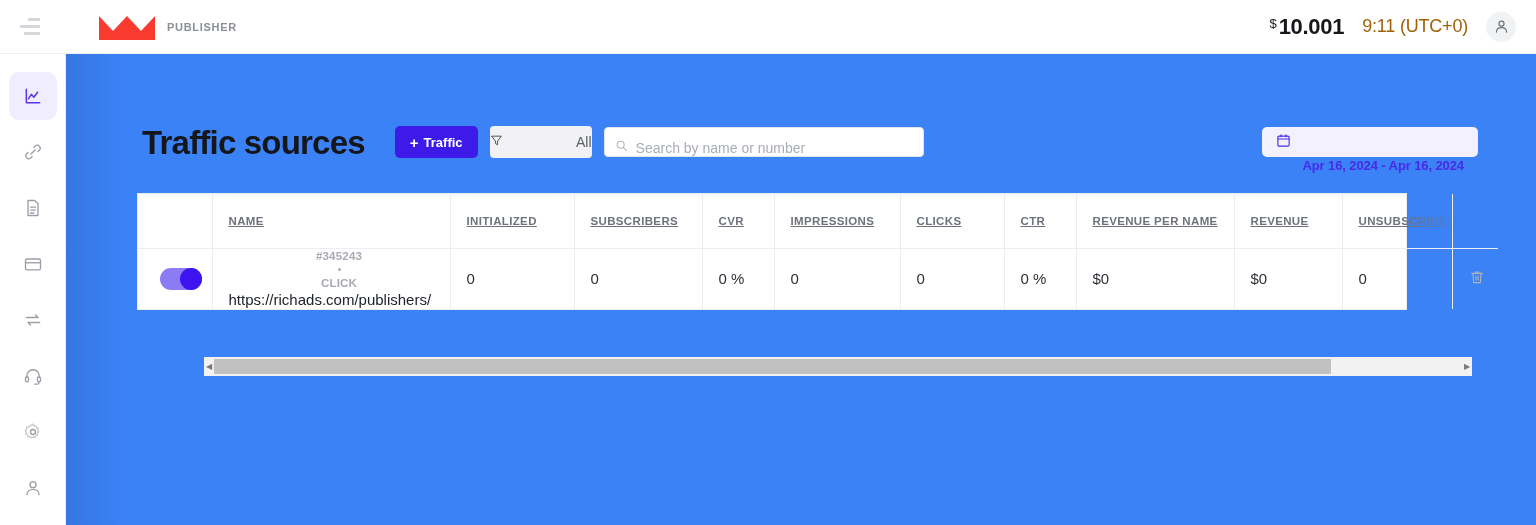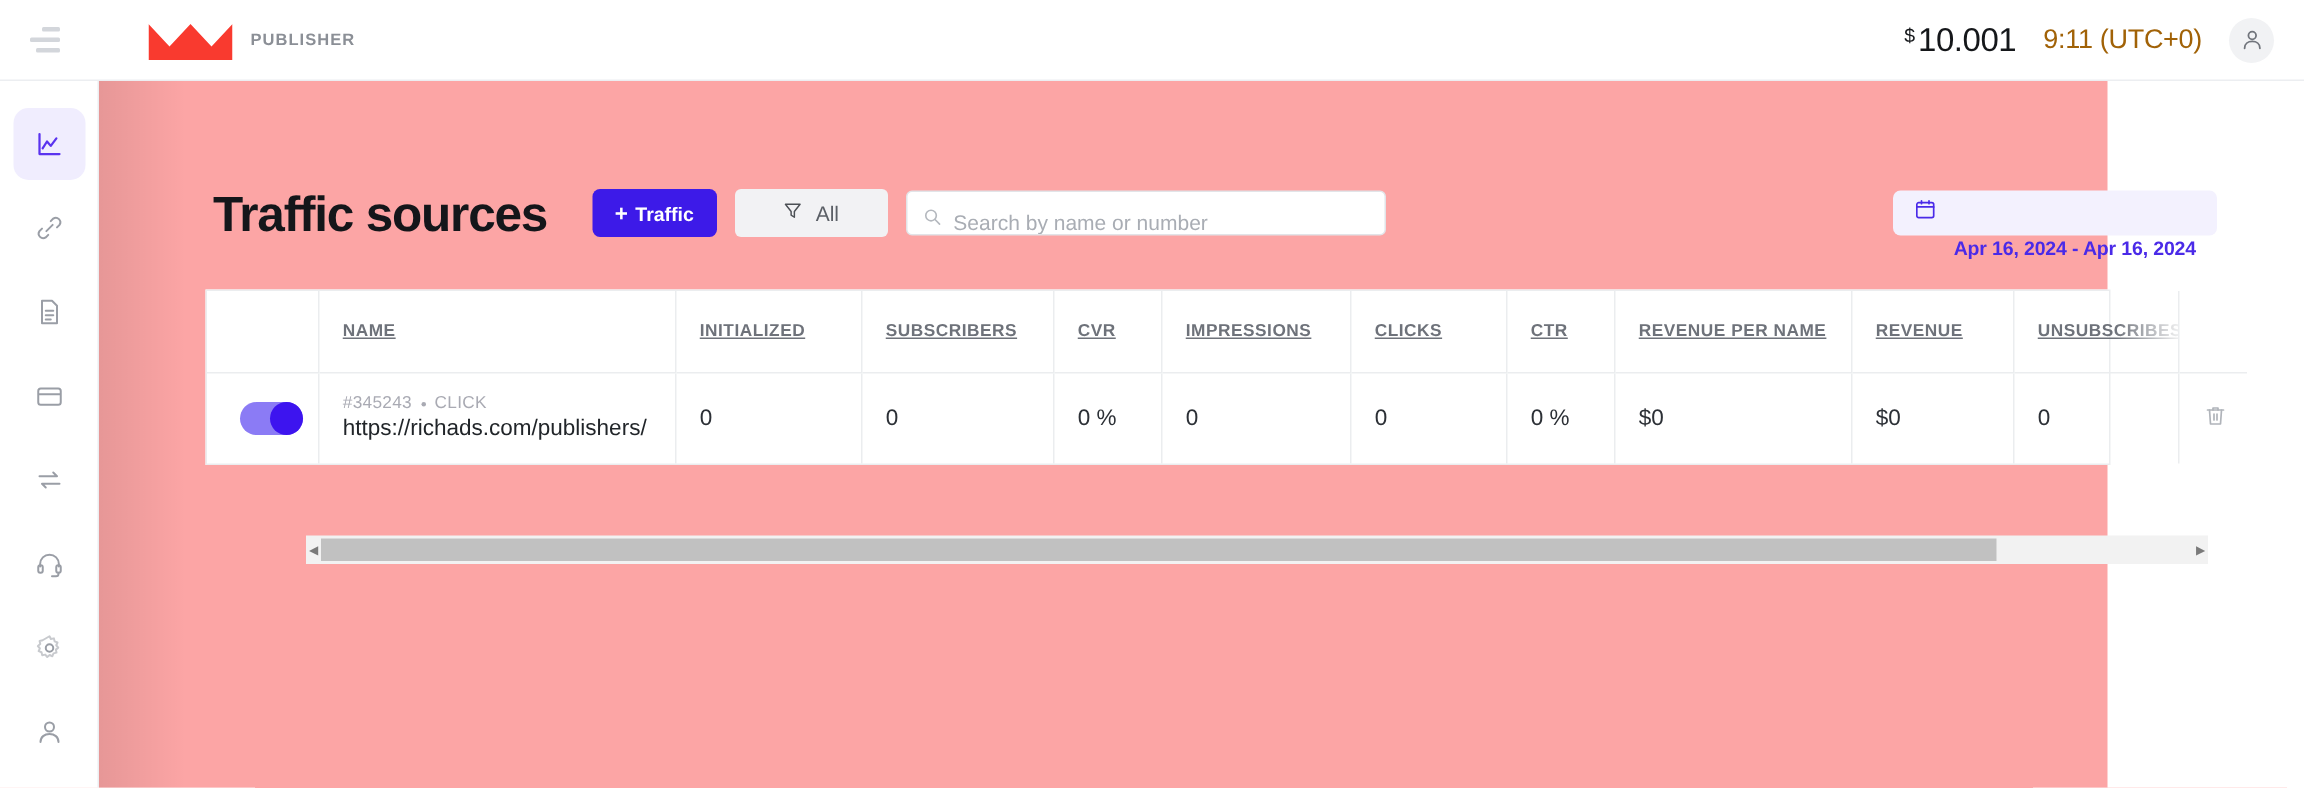--- a/index.html
+++ b/index.html
@@ -37,21 +37,21 @@
     font-size: 11px; font-weight: 700; letter-spacing: 0.7px;
     color: #8b8f96;
   }
 
   .topbar-right {
     margin-left: auto; display: flex; align-items: center;
     margin-right: 20px; gap: 18px;
   }
   .balance { display: flex; align-items: baseline; color: #15171a; }
   .balance .cur { font-size: 13px; font-weight: 400; color: #15171a; position: relative; top: -6px; }
-  .balance .amt { font-size: 22px; font-weight: 400; letter-spacing: -0.3px; margin-left: 2px; text-align: right; }
+  .balance .amt { font-size: 22px; font-weight: 700; letter-spacing: -0.3px; margin-left: 2px; text-align: right; }
   .clock { font-size: 18px; color: #a16207; letter-spacing: -0.2px; }
   .avatar-btn {
     width: 30px; height: 30px; border-radius: 50%;
     background: #f1f2f4;
     display: flex; align-items: center; justify-content: center;
     cursor: pointer;
   }
 
   
   .sidebar {
@@ -74,22 +74,22 @@
   .sidebar-shadow {
     position: absolute; top: 54px; left: 66px;
     width: 58px; height: 471px;
     background: linear-gradient(to right, rgba(0,0,0,0.085), rgba(0,0,0,0));
     pointer-events: none; z-index: 19;
   }
 
   
   .content {
     position: absolute; top: 54px; left: 66px;
-    width: 1339px; height: 471px;
-    background: #fca5a5;
+    width: 1470px; height: 471px;
+    background: #3b82f6;
     padding-left: 37px;
   }
 
   .page-head {
     position: absolute; top: 68px; left: 76px;
     width: 1336px; height: 40px;
     display: flex; align-items: center;
   }
   .page-title {
     font-size: 33px; font-weight: 700; color: #14161a;
@@ -105,21 +105,21 @@
     display: flex; align-items: center; gap: 5px;
     cursor: pointer;
   }
   .btn-website .plus { font-size: 15px; font-weight: 700; line-height: 1; }
   .btn-filter {
     margin-left: 12px;
     width: 102px; height: 32px;
     background: #f2f2f4; border: none; border-radius: 4px;
     font-family: "Liberation Sans", sans-serif;
     font-size: 14px; color: #5b5f66;
-    display: flex; align-items: center; justify-content: center; gap: 9px;
+    display: flex; align-items: center; justify-content: space-between; gap: 9px;
     cursor: pointer;
   }
   .search-box {
     margin-left: 12px;
     width: 320px; height: 30px;
     border: 1px solid #e2e4e8; border-radius: 4px;
     background: #ffffff;
     display: flex; align-items: flex-end; padding: 0 10px; gap: 8px;
   }
   .search-box input {
@@ -194,23 +194,23 @@
     background: #8b7bf5; position: relative; cursor: pointer;
     margin-left: 6px;
   }
   .toggle .knob {
     position: absolute; top: 0px; right: 0px;
     width: 22px; height: 22px; border-radius: 50%;
     background: #3d14ef;
   }
 
   .name-meta {
-    font-size: 11.5px; font-weight: 400; color: #a9aab3;
+    font-size: 11.5px; font-weight: 700; color: #a9aab3;
     letter-spacing: 0.2px; margin-bottom: 2px;
-    display: flex; align-items: center; gap: 6px;
+    display: flex; align-items: center; gap: 6px; flex-direction: column;
   }
   .name-meta .dot { width: 3px; height: 3px; border-radius: 50%; background: #a9aab3; display: inline-block; }
   .name-url { font-size: 15px; color: #212529; white-space: nowrap; }
   .trash-btn { cursor: pointer; display: inline-flex; }
 
   
   .hscroll {
     position: absolute; top: 303px; left: 138px;
     width: 1268px; height: 19px;
     background: #f2f2f2;

